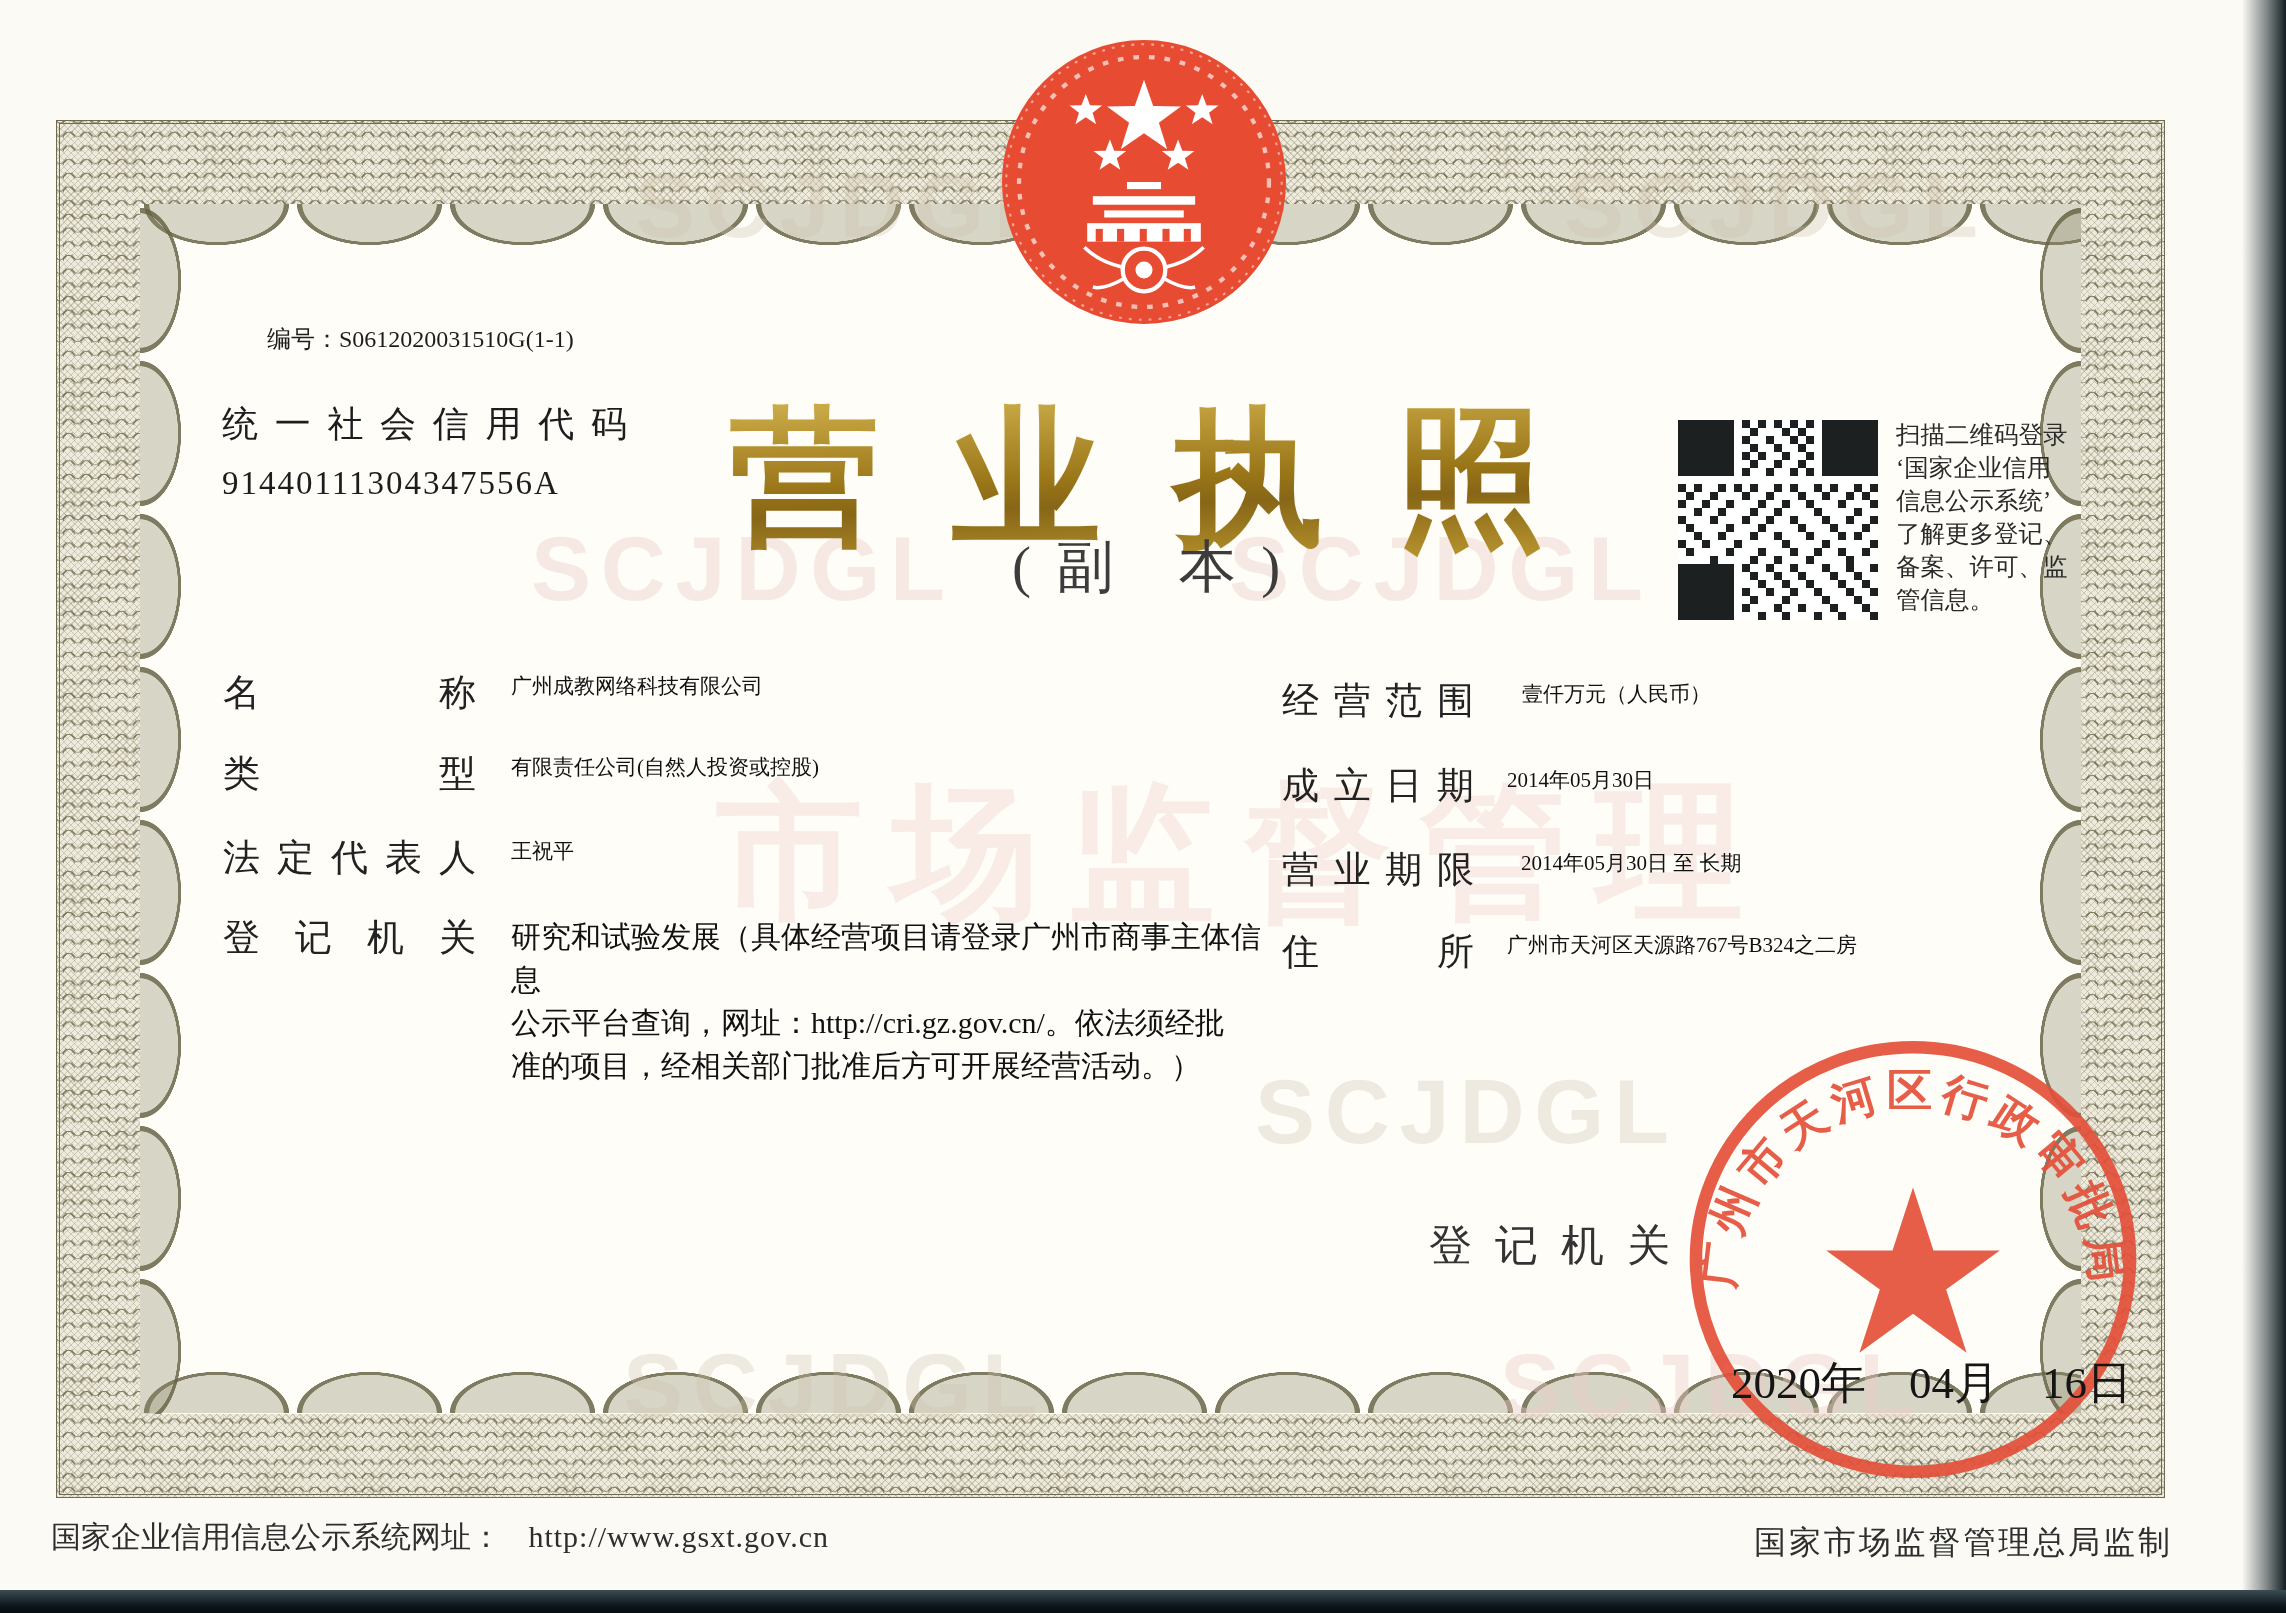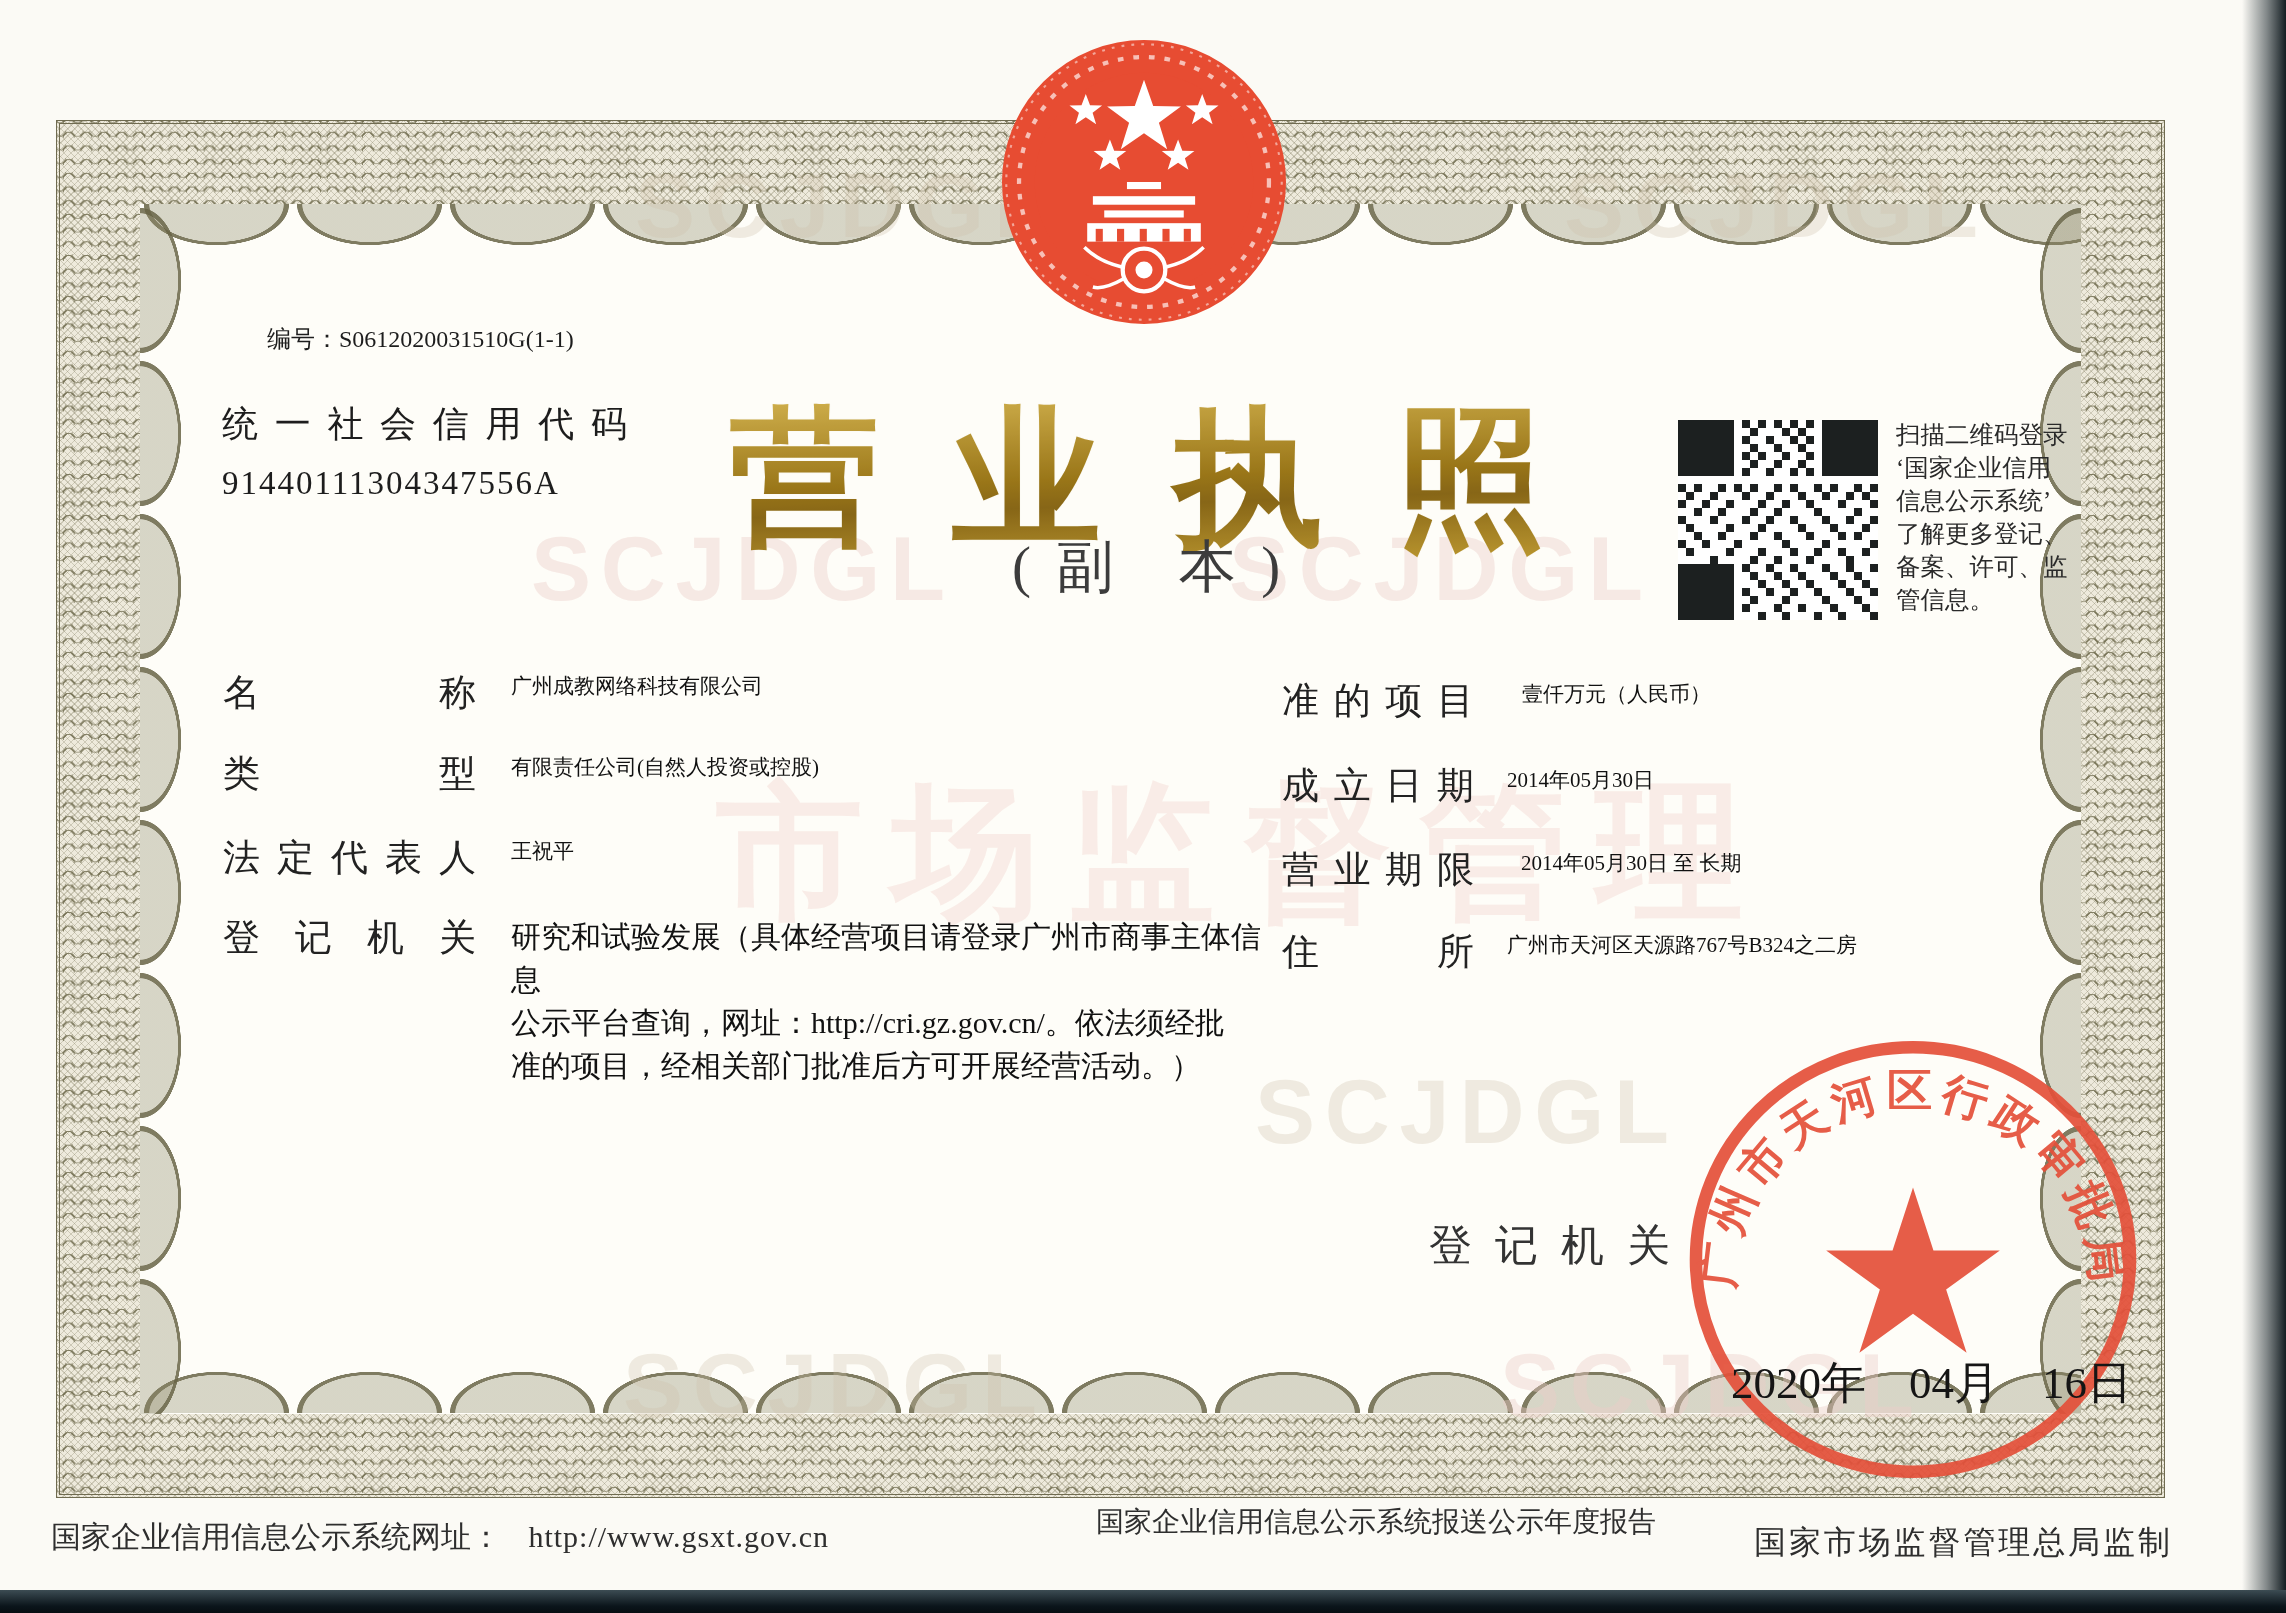--- a/index.html
+++ b/index.html
@@ -171,21 +171,21 @@
   <span class="fvalue" style="margin-left:31px;margin-top:3.9px;">王祝平</span>
 </div>
 <div class="abs frow" style="left:223px;top:913px;">
   <span class="flabel flabel-l">登记机关</span>
   <span class="fvalue scope-value" style="margin-left:31px;margin-top:2px;">研究和试验发展（具体经营项目请登录广州市商事主体信息
 公示平台查询，网址：http://cri.gz.gov.cn/。依法须经批
 准的项目，经相关部门批准后方可开展经营活动。）</span>
 </div>
 
 <div class="abs frow" style="left:1282px;top:676px;">
-  <span class="flabel flabel-r">准的项目</span>
+  <span class="flabel flabel-r">经营范围</span>
   <span class="fvalue" style="margin-left:44px;margin-top:3.9px;">壹仟万元（人民币）</span>
 </div>
 <div class="abs frow" style="left:1282px;top:761px;">
   <span class="flabel flabel-r">成立日期</span>
   <span class="fvalue" style="margin-left:29px;margin-top:5px;">2014年05月30日</span>
 </div>
 <div class="abs frow" style="left:1282px;top:845px;">
   <span class="flabel flabel-r">营业期限</span>
   <span class="fvalue" style="margin-left:43px;margin-top:3.9px;">2014年05月30日 至 长期</span>
 </div>
@@ -210,19 +210,18 @@
 </svg>
 
 <div class="abs issue-date">
   <span>2020年</span><span>04月</span><span>16日</span>
 </div>
 
 <div class="abs footer-left">
   <span>国家企业信用信息公示系统网址：</span><span class="url">http://www.gsxt.gov.cn</span>
 </div>
 <div class="abs footer-middle">
-  <div>国家企业信用信息公示系统报送公示年度报告</div>
 </div>
 <div class="abs footer-right">国家市场监督管理总局监制</div>
 
 <div class="abs scan-edge-right"></div>
 <div class="abs scan-edge-bottom"></div>
 
 
 </body></html>

